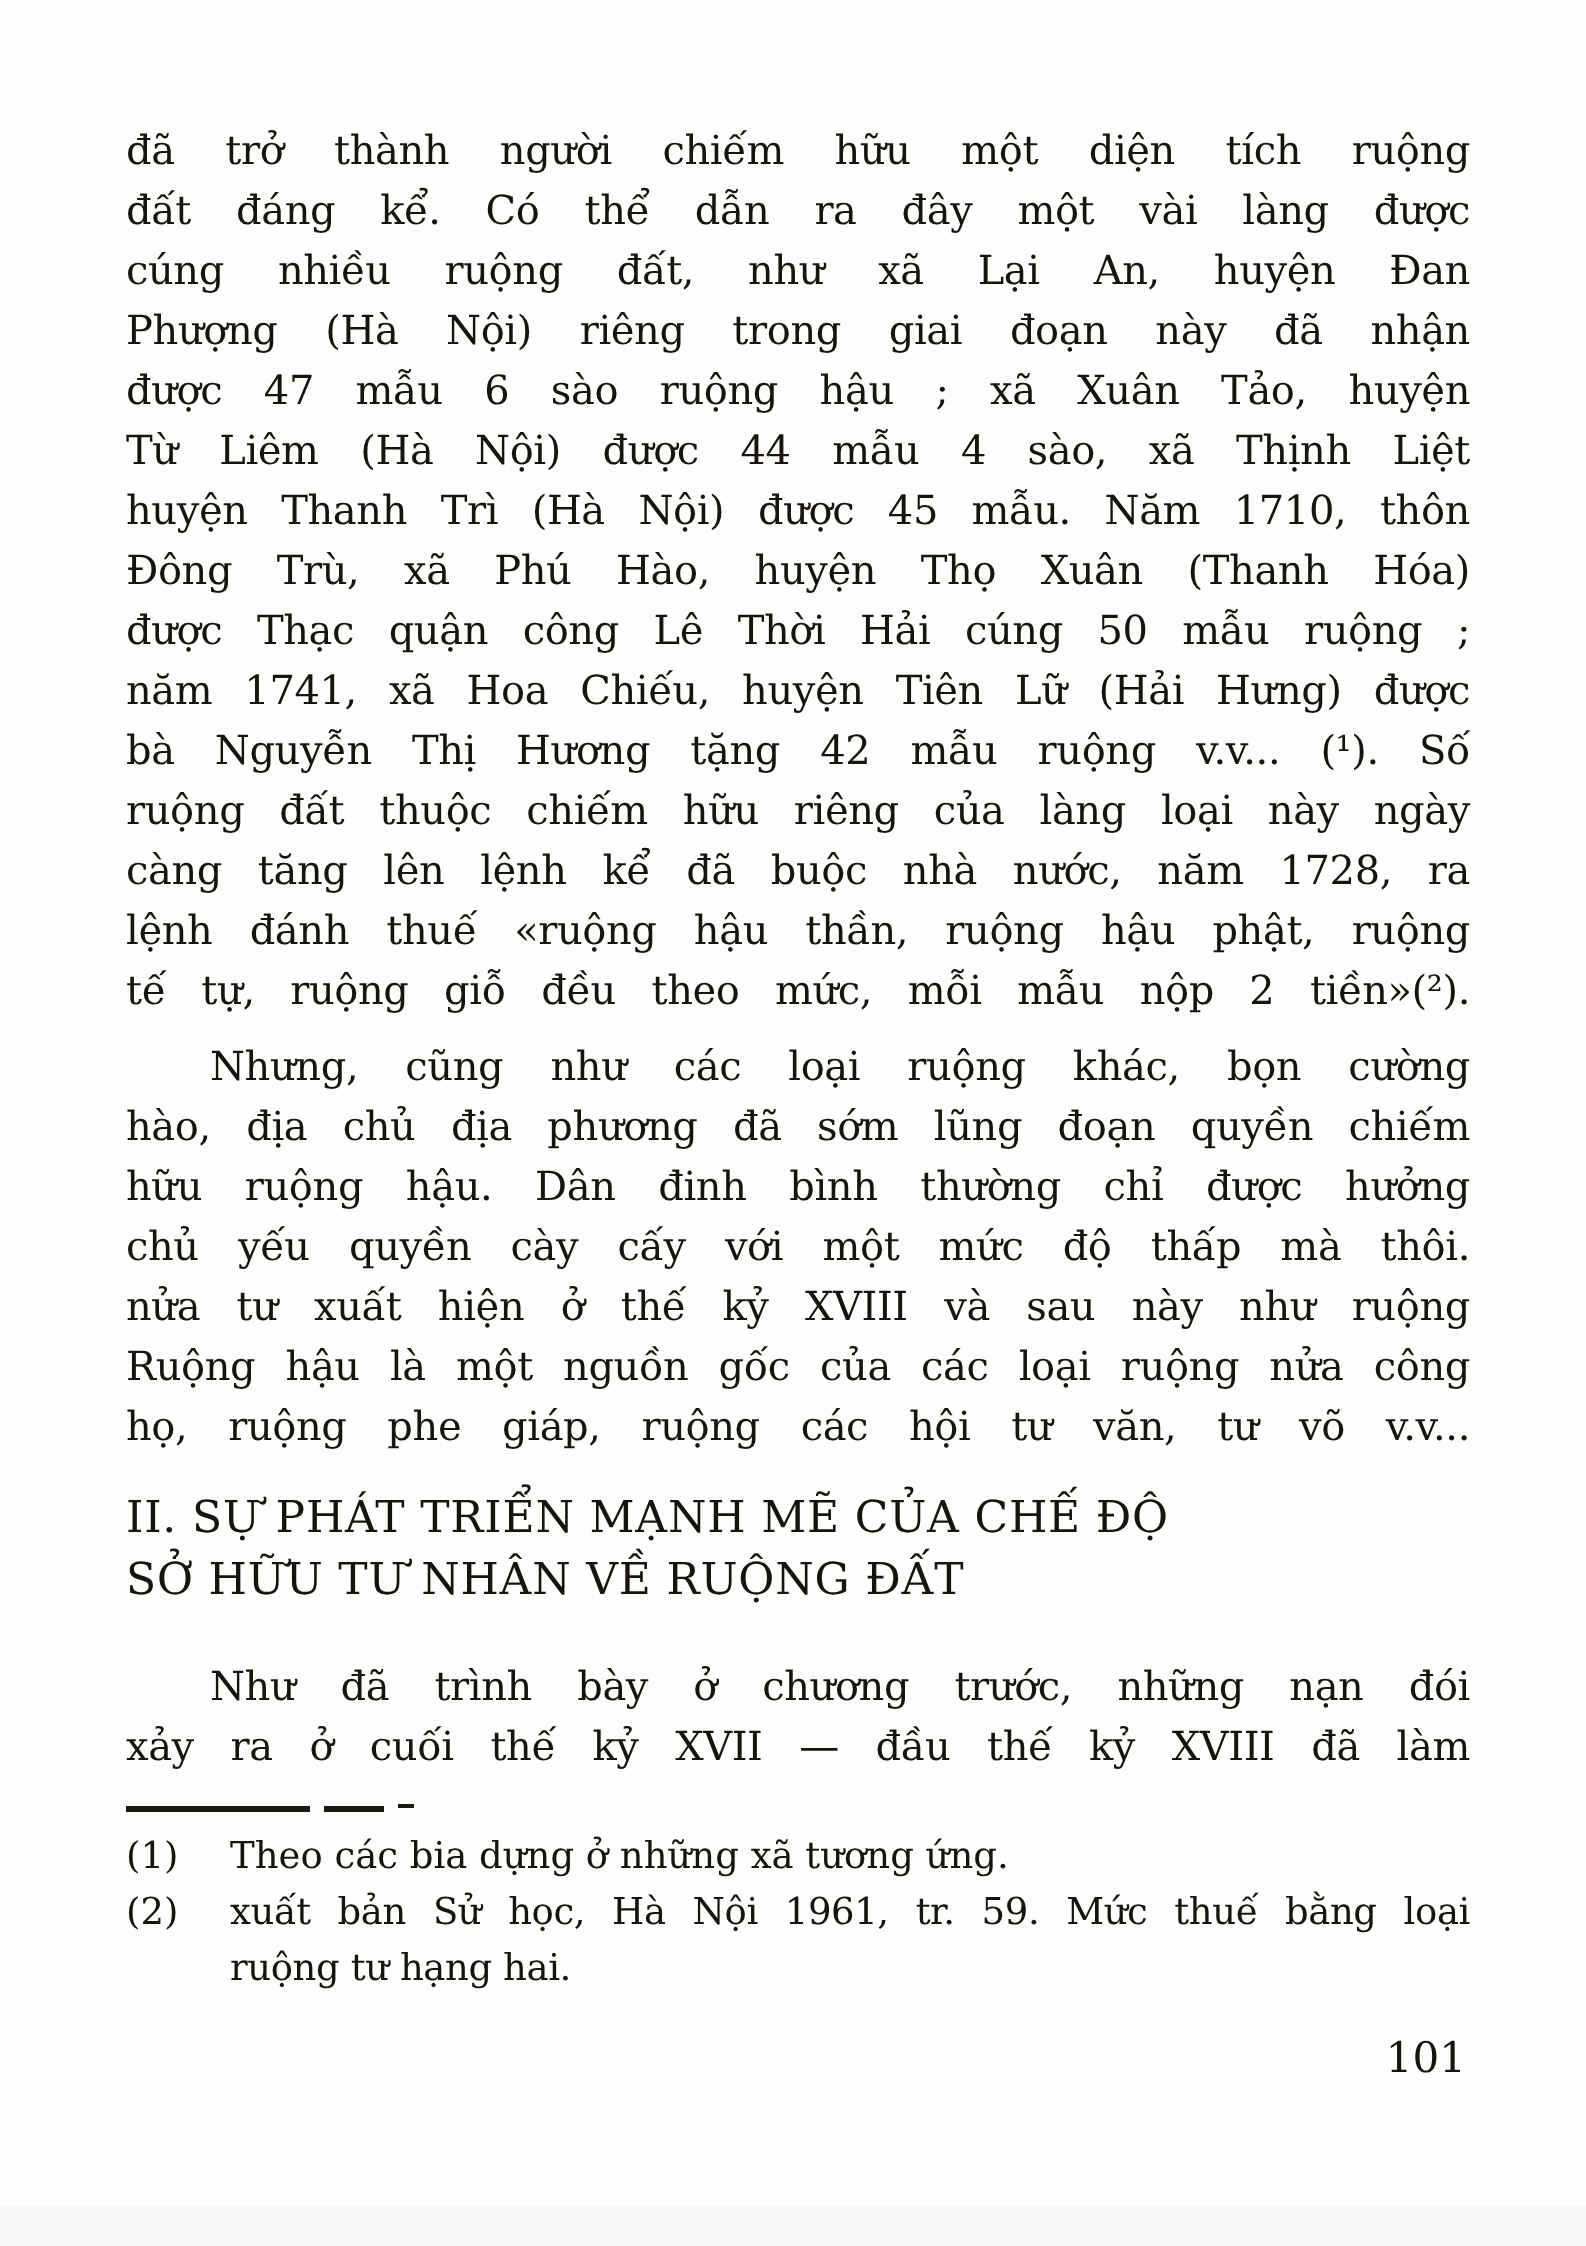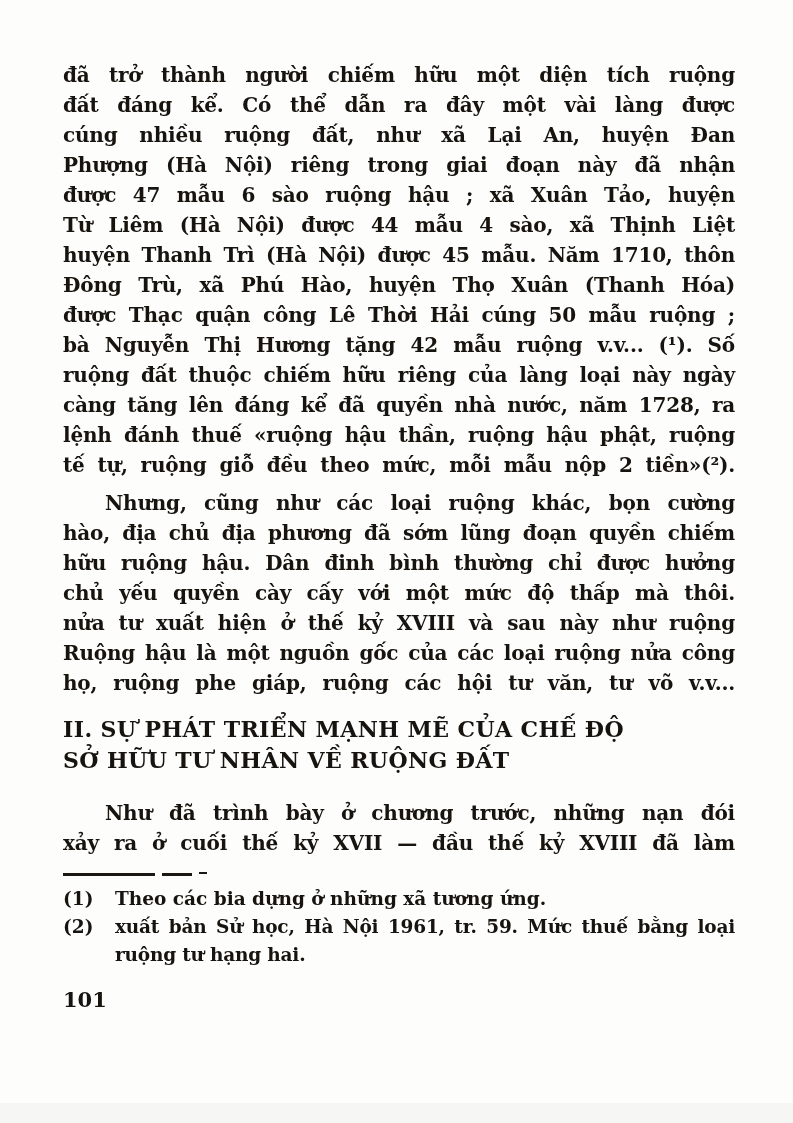--- a/index.html
+++ b/index.html
@@ -8,21 +8,21 @@
     background: #f6f6f4;
     font-family: "DejaVu Serif", "Liberation Serif", serif;
   }
   .page {
     width: 793px;
     height: 1103px;
     background: #fdfdfb;
     color: #17130e;
     padding: 60px 58px 0 63px;
     overflow: hidden;
-    font-weight: 700;
+    font-weight: 400;
   }
   .bodyline {
     font-size: 20px;
     line-height: 30px;
     text-align: justify;
     text-align-last: justify;
     white-space: nowrap;
     letter-spacing: -0.2px;
   }
   .para2 { margin-top: 8px; }
@@ -52,43 +52,44 @@
   .fn-line {
     text-align: justify;
     text-align-last: justify;
     white-space: nowrap;
     letter-spacing: -0.2px;
   }
   .fn-line.left, .fn-text.left { text-align: left; text-align-last: left; }
   .it { font-style: italic; }
   .page-number {
     margin-top: 18px;
-    text-align: left;
+    text-align: right;
     font-size: 21px;
     padding-right: 2px;
   }
 </style>
 </head>
 <body>
 
 <div class="page" style="background: rgb(253, 253, 251); color: rgb(23, 19, 14);">
 
   <div>
     <div class="bodyline">đã trở thành người chiếm hữu một diện tích ruộng</div>
     <div class="bodyline">đất đáng kể. Có thể dẫn ra đây một vài làng được</div>
     <div class="bodyline">cúng nhiều ruộng đất, như xã Lại An, huyện Đan</div>
     <div class="bodyline">Phượng (Hà Nội) riêng trong giai đoạn này đã nhận</div>
     <div class="bodyline">được 47 mẫu 6 sào ruộng hậu ; xã Xuân Tảo, huyện</div>
     <div class="bodyline">Từ Liêm (Hà Nội) được 44 mẫu 4 sào, xã Thịnh Liệt</div>
     <div class="bodyline">huyện Thanh Trì (Hà Nội) được 45 mẫu. Năm 1710, thôn</div>
     <div class="bodyline">Đông Trù, xã Phú Hào, huyện Thọ Xuân (Thanh Hóa)</div>
     <div class="bodyline">được Thạc quận công Lê Thời Hải cúng 50 mẫu ruộng ;</div>
+    <div class="bodyline">năm 1741, xã Hoa Chiếu, huyện Tiên Lữ (Hải Hưng) được</div>
     <div class="bodyline">bà Nguyễn Thị Hương tặng 42 mẫu ruộng v.v... (¹). Số</div>
     <div class="bodyline">ruộng đất thuộc chiếm hữu riêng của làng loại này ngày</div>
-    <div class="bodyline">càng tăng lên đáng kể đã quyền nhà nước, năm 1728, ra</div>
+    <div class="bodyline">càng tăng lên lệnh kể đã buộc nhà nước, năm 1728, ra</div>
     <div class="bodyline">lệnh đánh thuế  «ruộng hậu thần, ruộng hậu phật, ruộng</div>
     <div class="bodyline">tế tự, ruộng giỗ đều theo mức, mỗi mẫu nộp 2 tiền»(²).</div>
   </div>
 
   <div class="para2">
     <div class="bodyline indent">Nhưng, cũng như các loại ruộng khác, bọn cường</div>
     <div class="bodyline">hào, địa chủ địa phương đã sớm lũng đoạn quyền chiếm</div>
     <div class="bodyline">hữu ruộng hậu. Dân đinh bình thường chỉ được hưởng</div>
     <div class="bodyline">chủ yếu quyền cày cấy với một mức độ thấp mà thôi.</div>
     <div class="bodyline">nửa tư xuất hiện ở thế kỷ XVIII và sau này như ruộng</div>

